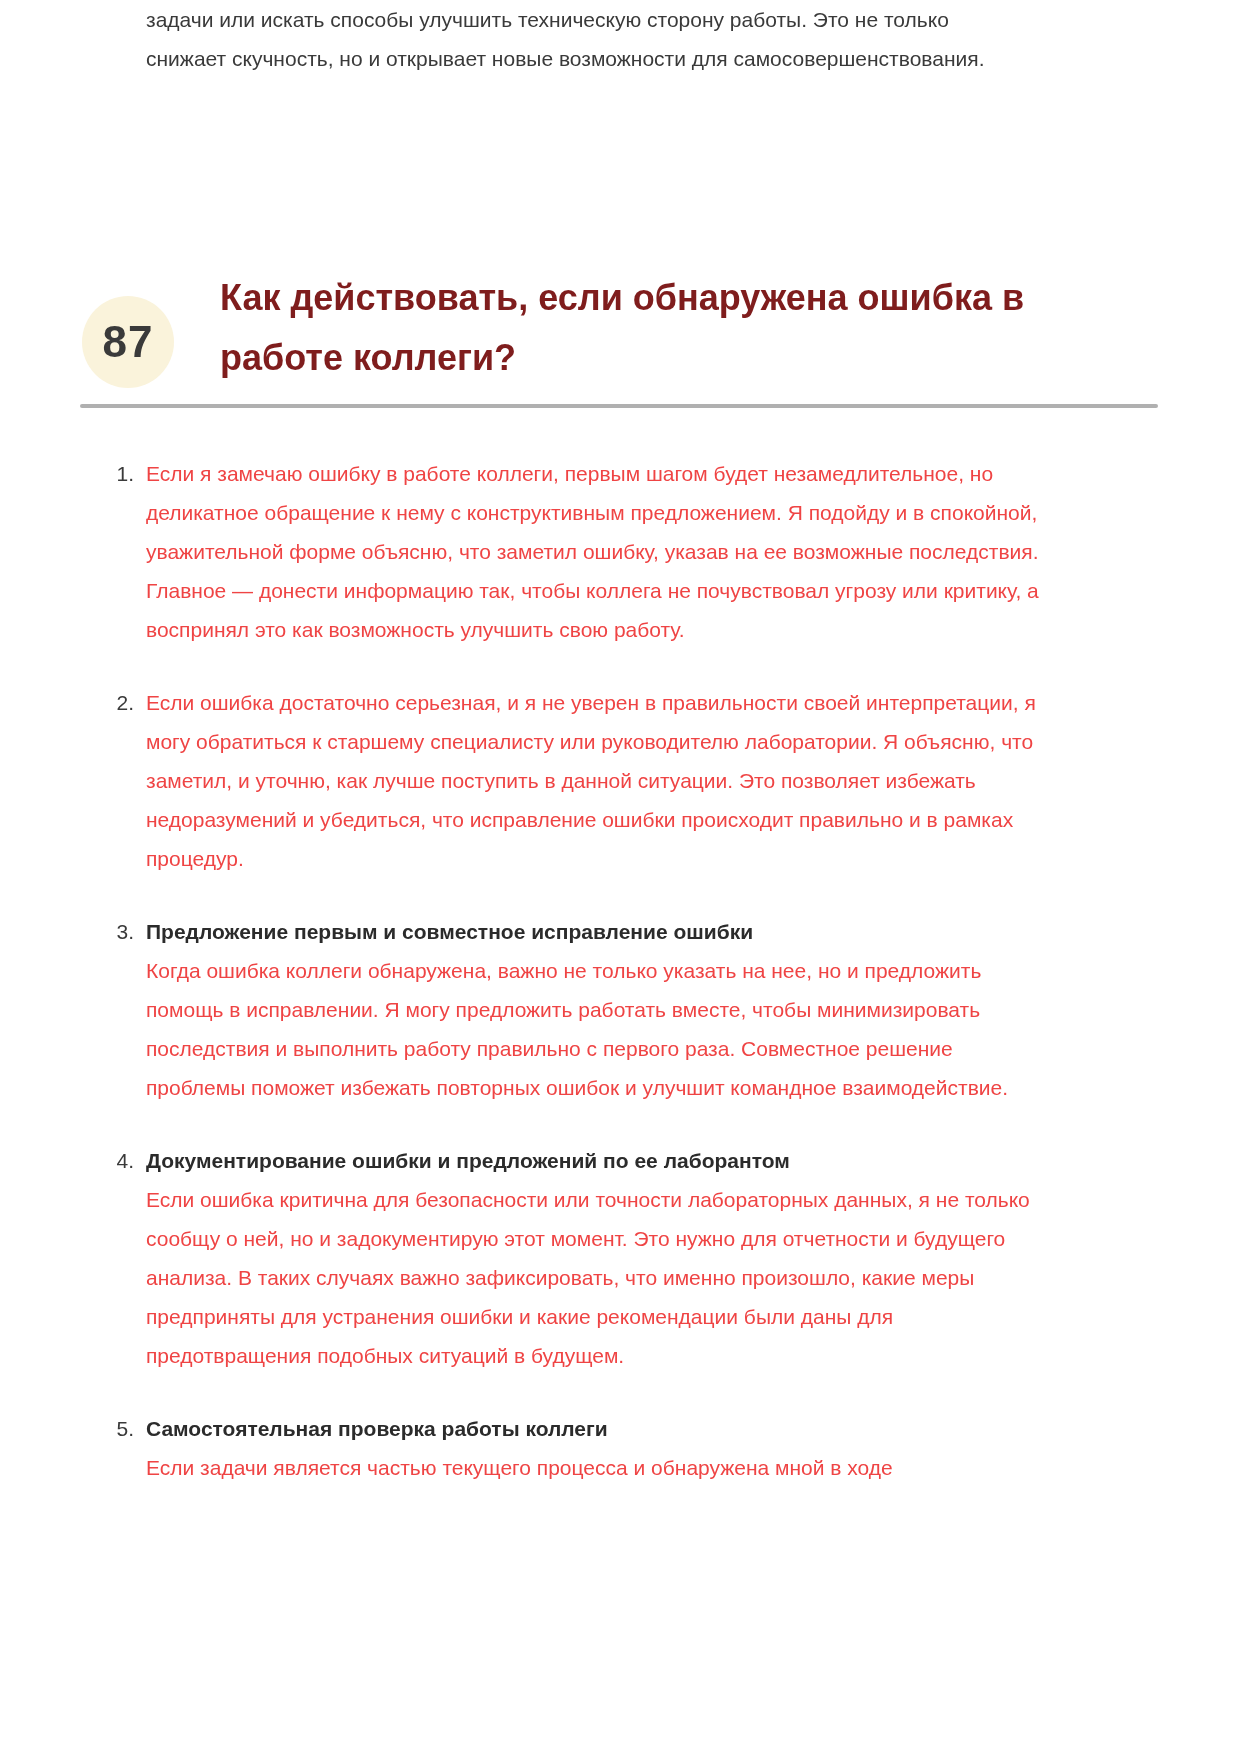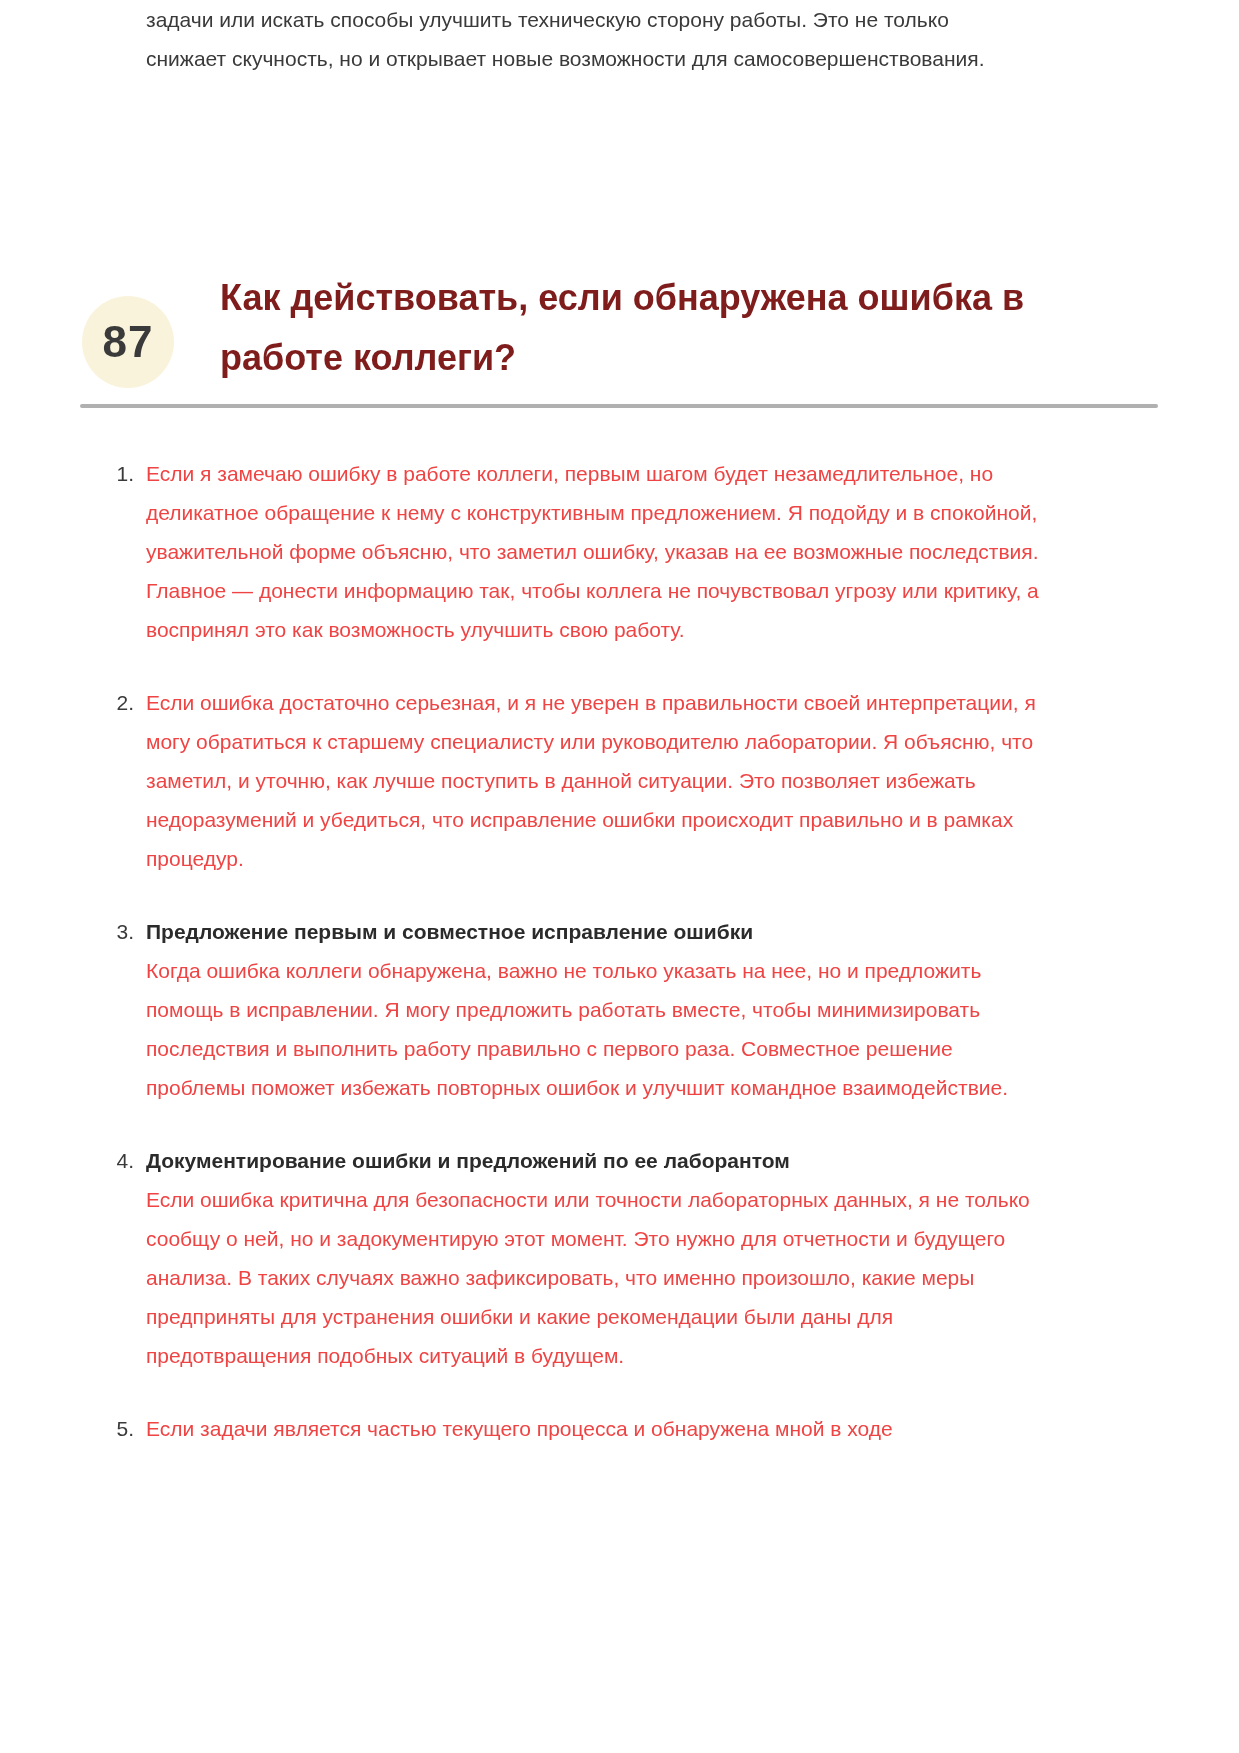--- a/index.html
+++ b/index.html
@@ -130,18 +130,19 @@
     <li>
       <span class="num">4.</span>
       <div class="acontent">
         <p class="atitle">Документирование ошибки и предложений по ее лаборантом</p>
         <p class="abody">Если ошибка критична для безопасности или точности лабораторных данных, я не только сообщу о ней, но и задокументирую этот момент. Это нужно для отчетности и будущего анализа. В таких случаях важно зафиксировать, что именно произошло, какие меры предприняты для устранения ошибки и какие рекомендации были даны для предотвращения подобных ситуаций в будущем.</p>
       </div>
     </li>
     <li>
       <span class="num">5.</span>
       <div class="acontent">
+        <p class="atitle">Самостоятельная проверка работы коллеги</p>
         <p class="abody">Если задачи является частью текущего процесса и обнаружена мной в ходе</p>
       </div>
     </li>
   </ol>
 
 </div>
 
 </body></html>

